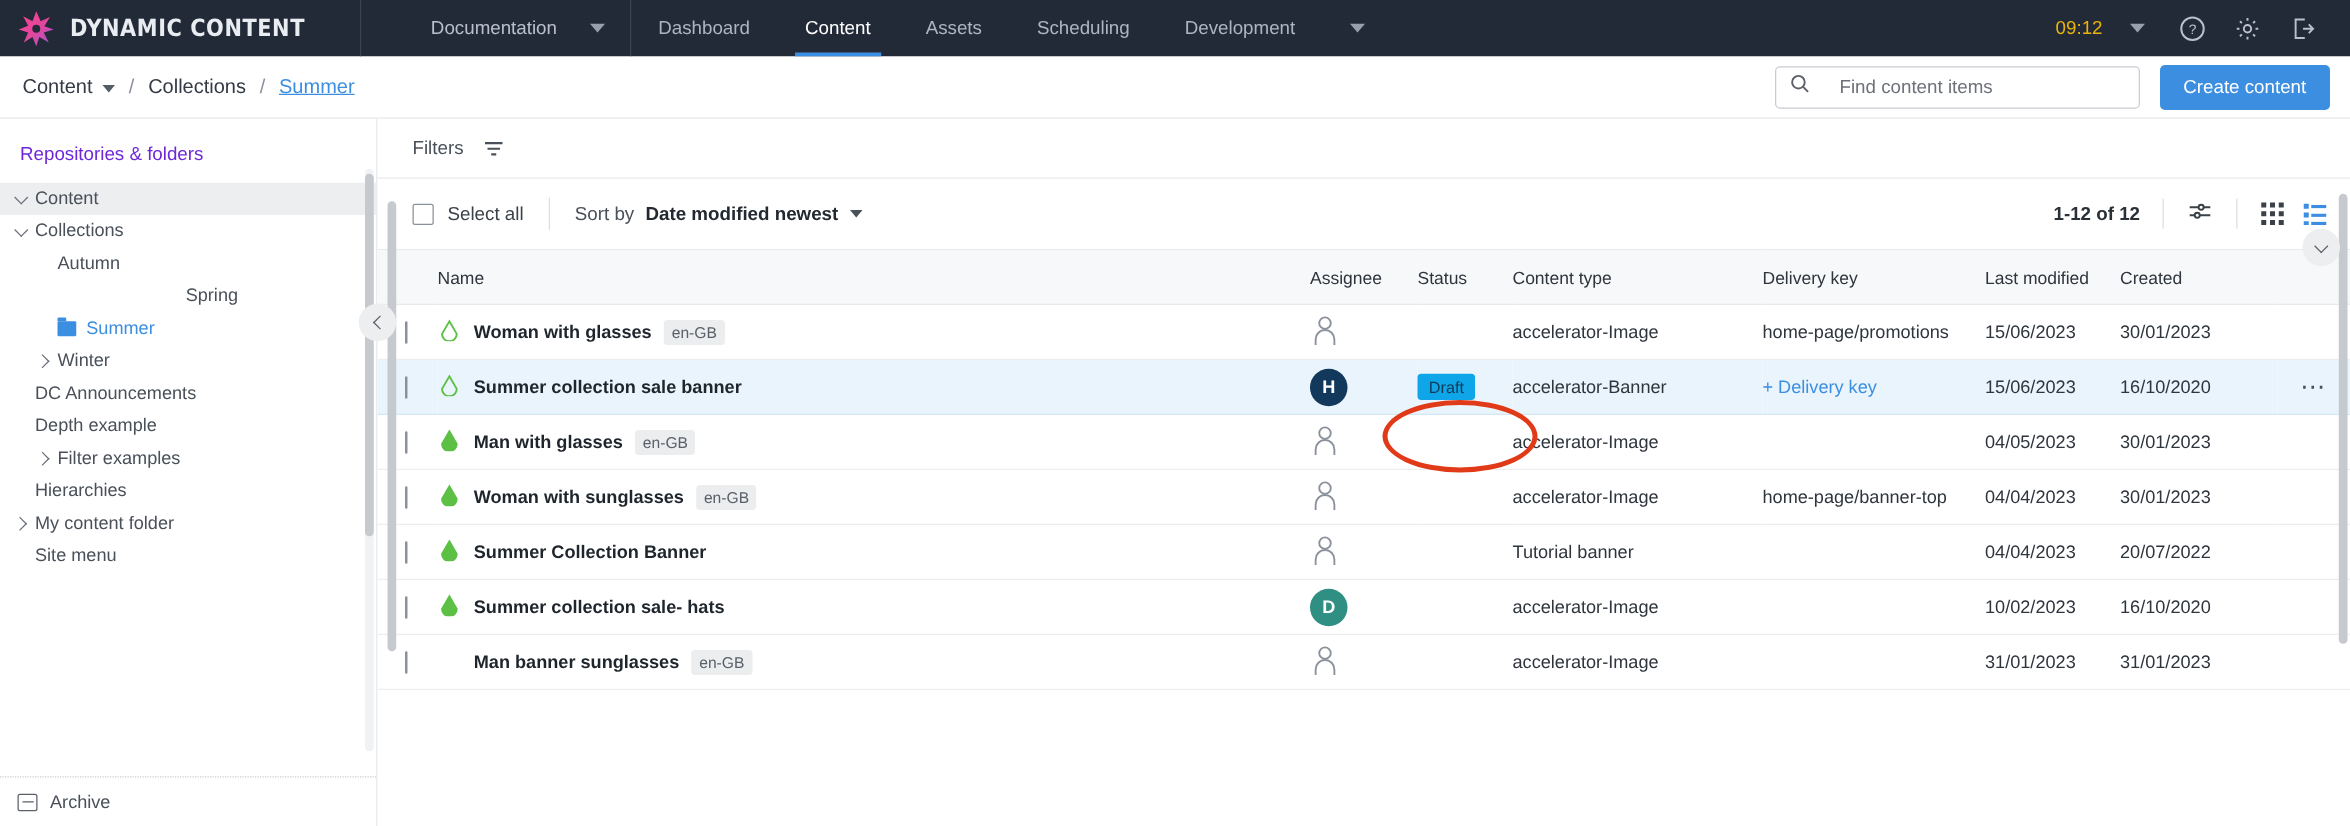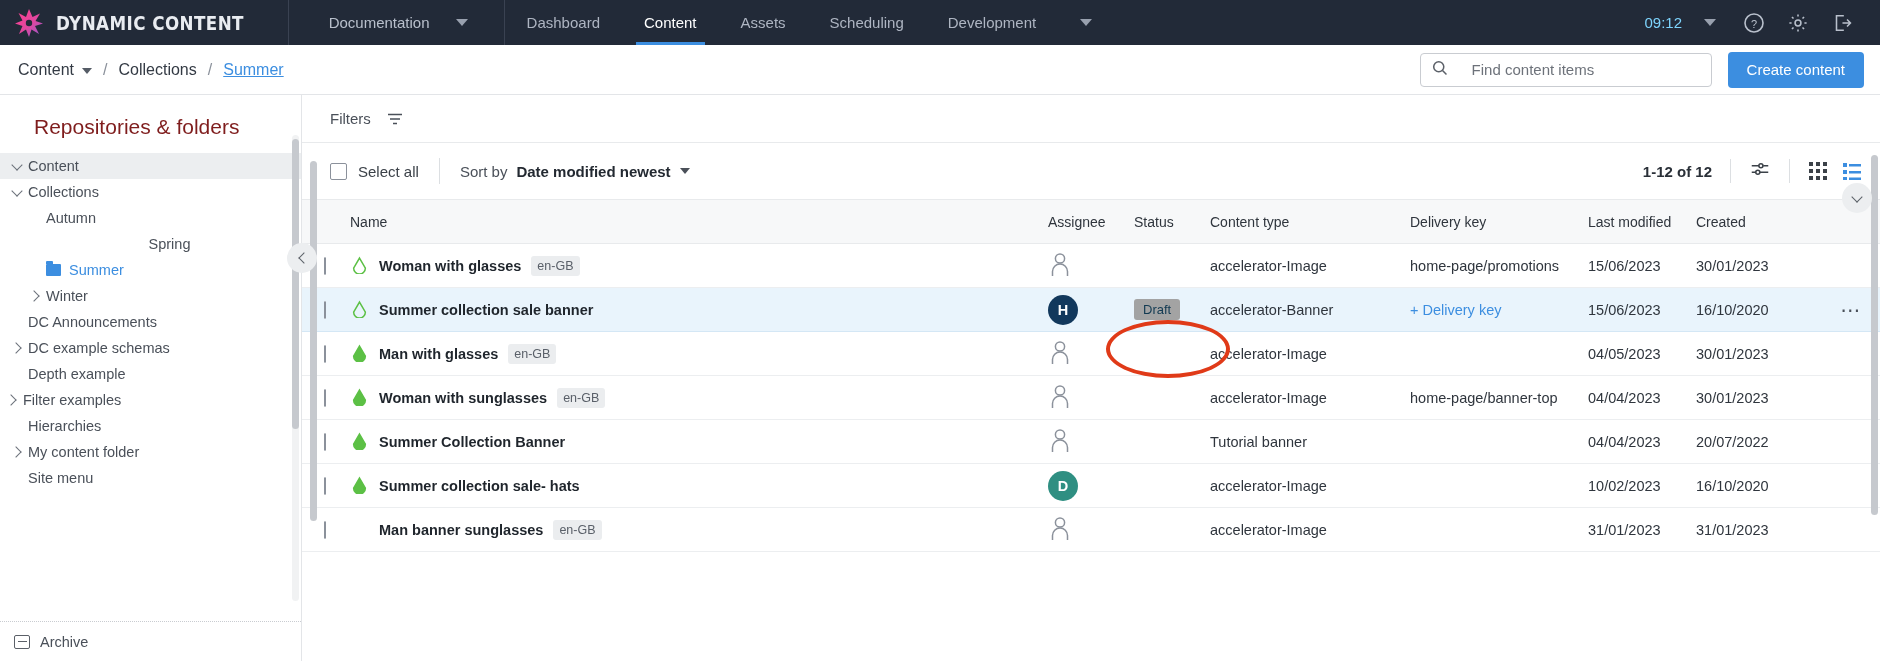--- a/index.html
+++ b/index.html
@@ -43,21 +43,21 @@
     white-space: nowrap;
   }
   .nav-sep {
     width: 1px; height: 45px; background: #3a4252;
   }
   .nav-docs {
     display: flex; align-items: center;
     padding: 0 20px 0 24px;
     height: 100%;
     min-width: 215px;
-    justify-content: center;
+    justify-content: flex-end;
     cursor: pointer;
   }
   .nav-docs-label { color: #b9c0cc; font-size: 15px; }
   .caret-down {
     width: 0; height: 0;
     border-left: 6px solid transparent;
     border-right: 6px solid transparent;
     border-top: 7px solid #98a0ae;
     margin-left: 26px;
   }
@@ -82,21 +82,21 @@
     display: flex; align-items: center;
     padding: 0 22px; height: 100%;
     cursor: pointer;
   }
   .topnav-right {
     margin-left: auto;
     display: flex; align-items: center;
     padding-right: 16px;
     gap: 0;
   }
-  .clock { color: #7dd3fc; font-size: 15px; padding: 0 6px; }
+  .clock { color: #eab308; font-size: 15px; padding: 0 6px; }
   .icon-btn {
     width: 44px; height: 45px;
     display: flex; align-items: center; justify-content: center;
     cursor: pointer;
   }
   .icon-btn svg { display: block; }
 
   
   .crumbbar {
     height: 50px;
@@ -157,23 +157,23 @@
   
   .sidebar {
     width: 302px;
     flex: none;
     background: #fff;
     border-right: 1px solid #e3e5e8;
     position: relative;
     display: flex; flex-direction: column;
   }
   .sidebar-title {
-    font-size: 21px;
-    color: #7f1d1d;
-    padding: 20px 0 14px 34px;
+    font-size: 15px;
+    color: #6d28d9;
+    padding: 20px 0 14px 16px;
   }
   .tree { flex: 1; overflow: hidden; position: relative; }
   .tnode {
     display: flex; align-items: center;
     height: 26px;
     font-size: 14.5px;
     color: #4a5059;
     cursor: pointer;
     padding-right: 8px;
   }
@@ -307,21 +307,21 @@
     font-size: 12.5px;
     padding: 3px 6px; border-radius: 3px;
   }
   .avatar {
     width: 30px; height: 30px; border-radius: 50%;
     display: flex; align-items: center; justify-content: center;
     color: #fff; font-size: 14.5px; font-weight: bold;
   }
   .badge-draft {
     display: inline-block;
-    background: #a3a3a3; color: #123a52;
+    background: #0ea5e9; color: #123a52;
     font-size: 13px;
     padding: 3px 9px; border-radius: 3px;
   }
   .delivery-add { color: #3c8ee0; font-size: 14.5px; cursor: pointer; }
   .dots { font-size: 20px; color: #4a5059; letter-spacing: 1.5px; cursor: pointer; }
 
   
   .annot {
     position: absolute;
     border: 4px solid #e03a18;
@@ -508,30 +508,24 @@
           <span class="tw">
             <span class="chev right"></span>
           </span>
           <span class="tlabel">Winter</span>
         </div>
         <div class="tnode" style="padding-left: 6px;">
           <span class="tw"></span>
           <span class="tlabel">DC Announcements</span>
         </div>
         <div class="tnode" style="padding-left: 6px;">
-          <span class="tw">
-            <span class="chev right"></span>
-          </span>
-          <span class="tlabel">DC example schemas</span>
-        </div>
-        <div class="tnode" style="padding-left: 6px;">
           <span class="tw"></span>
           <span class="tlabel">Depth example</span>
         </div>
-        <div class="tnode" style="padding-left: 1px;">
+        <div class="tnode" style="padding-left: 24px;">
           <span class="tw">
             <span class="chev right"></span>
           </span>
           <span class="tlabel">Filter examples</span>
         </div>
         <div class="tnode" style="padding-left: 6px;">
           <span class="tw"></span>
           <span class="tlabel">Hierarchies</span>
         </div>
         <div class="tnode" style="padding-left: 6px;">

